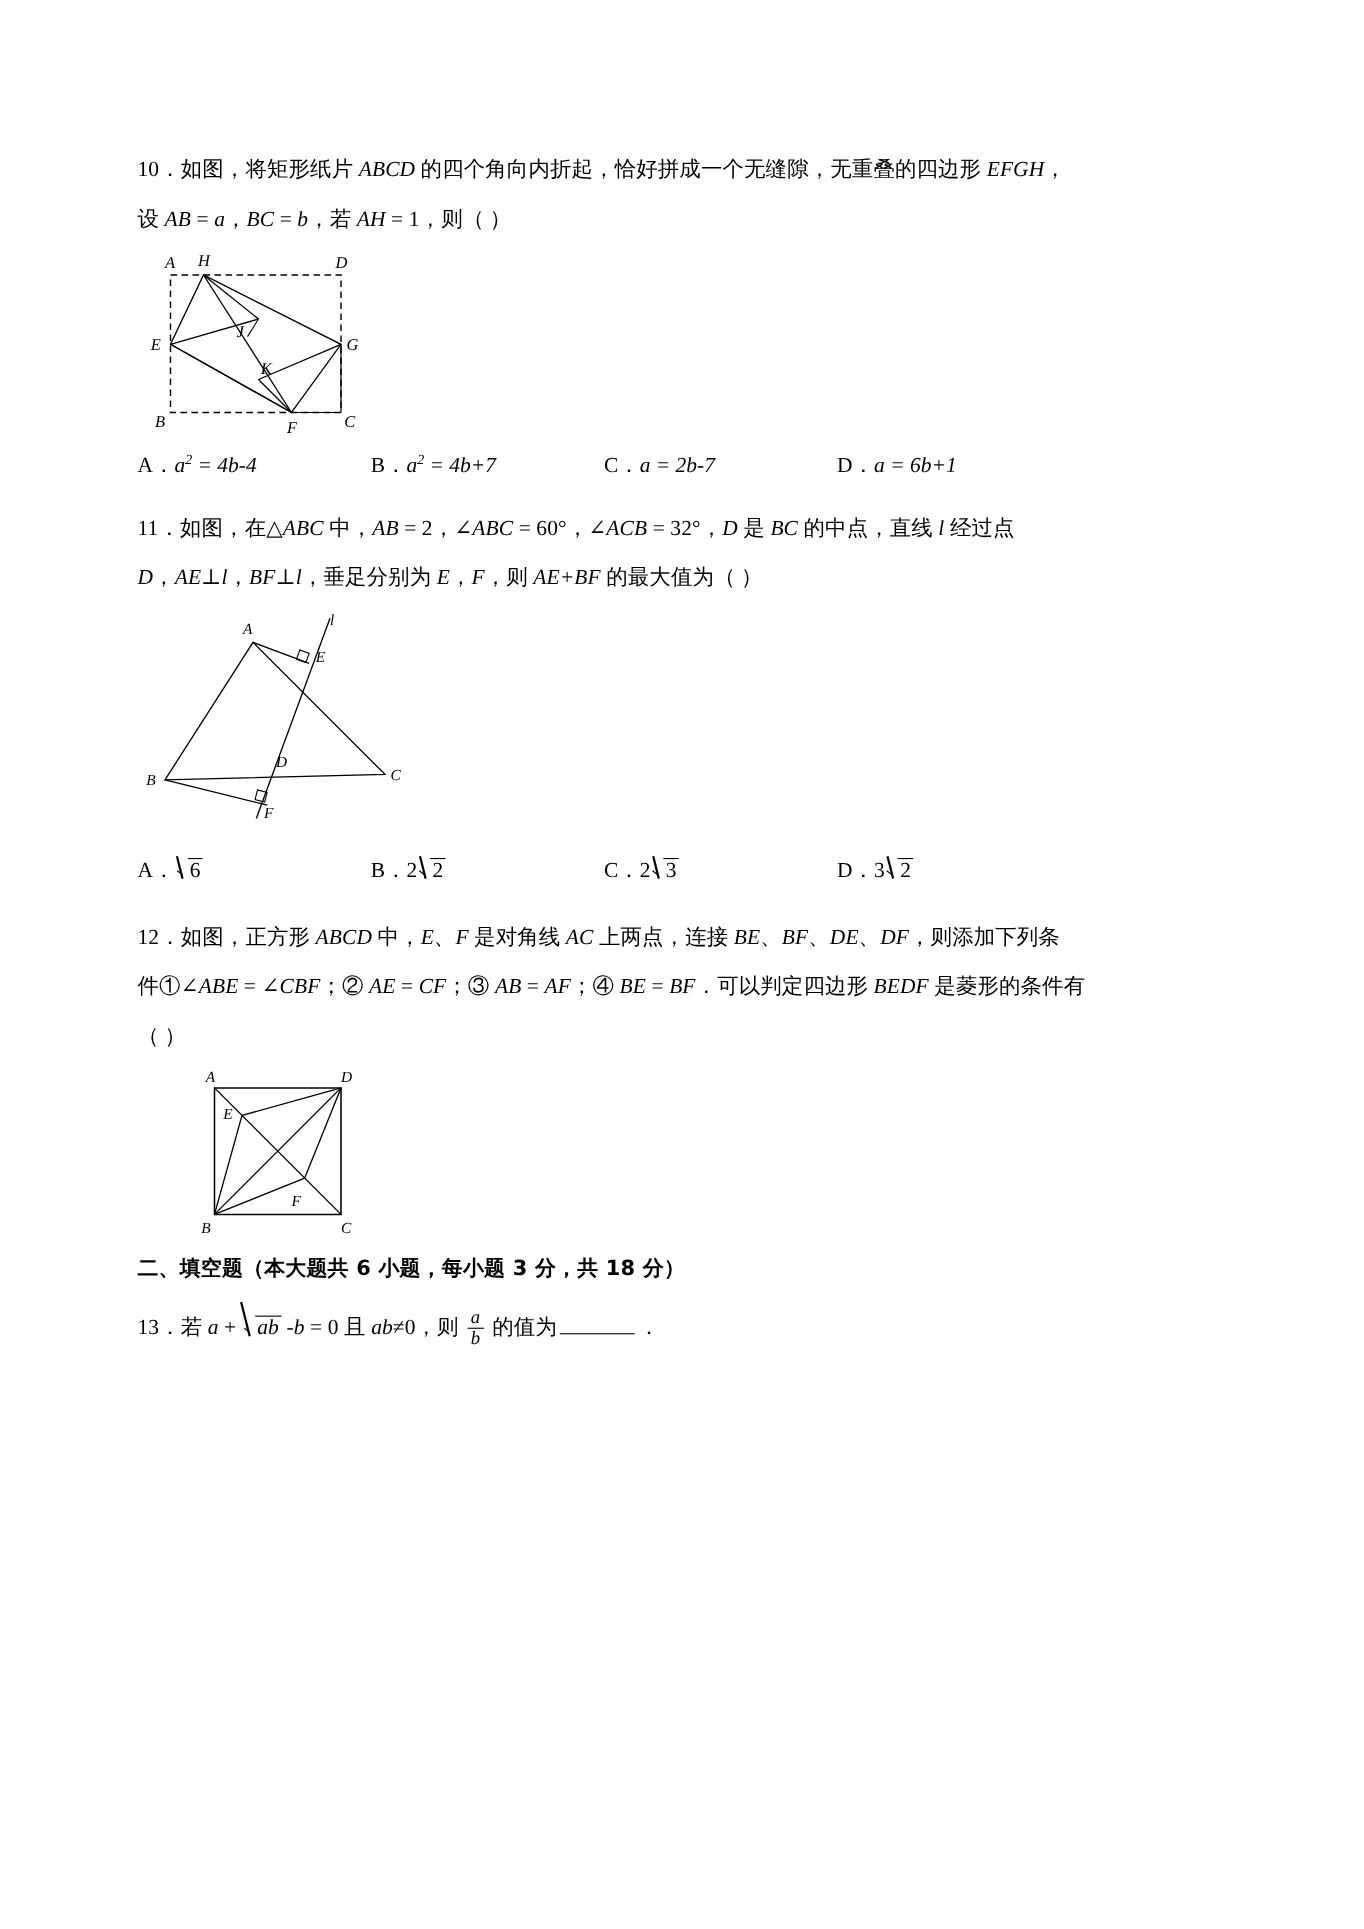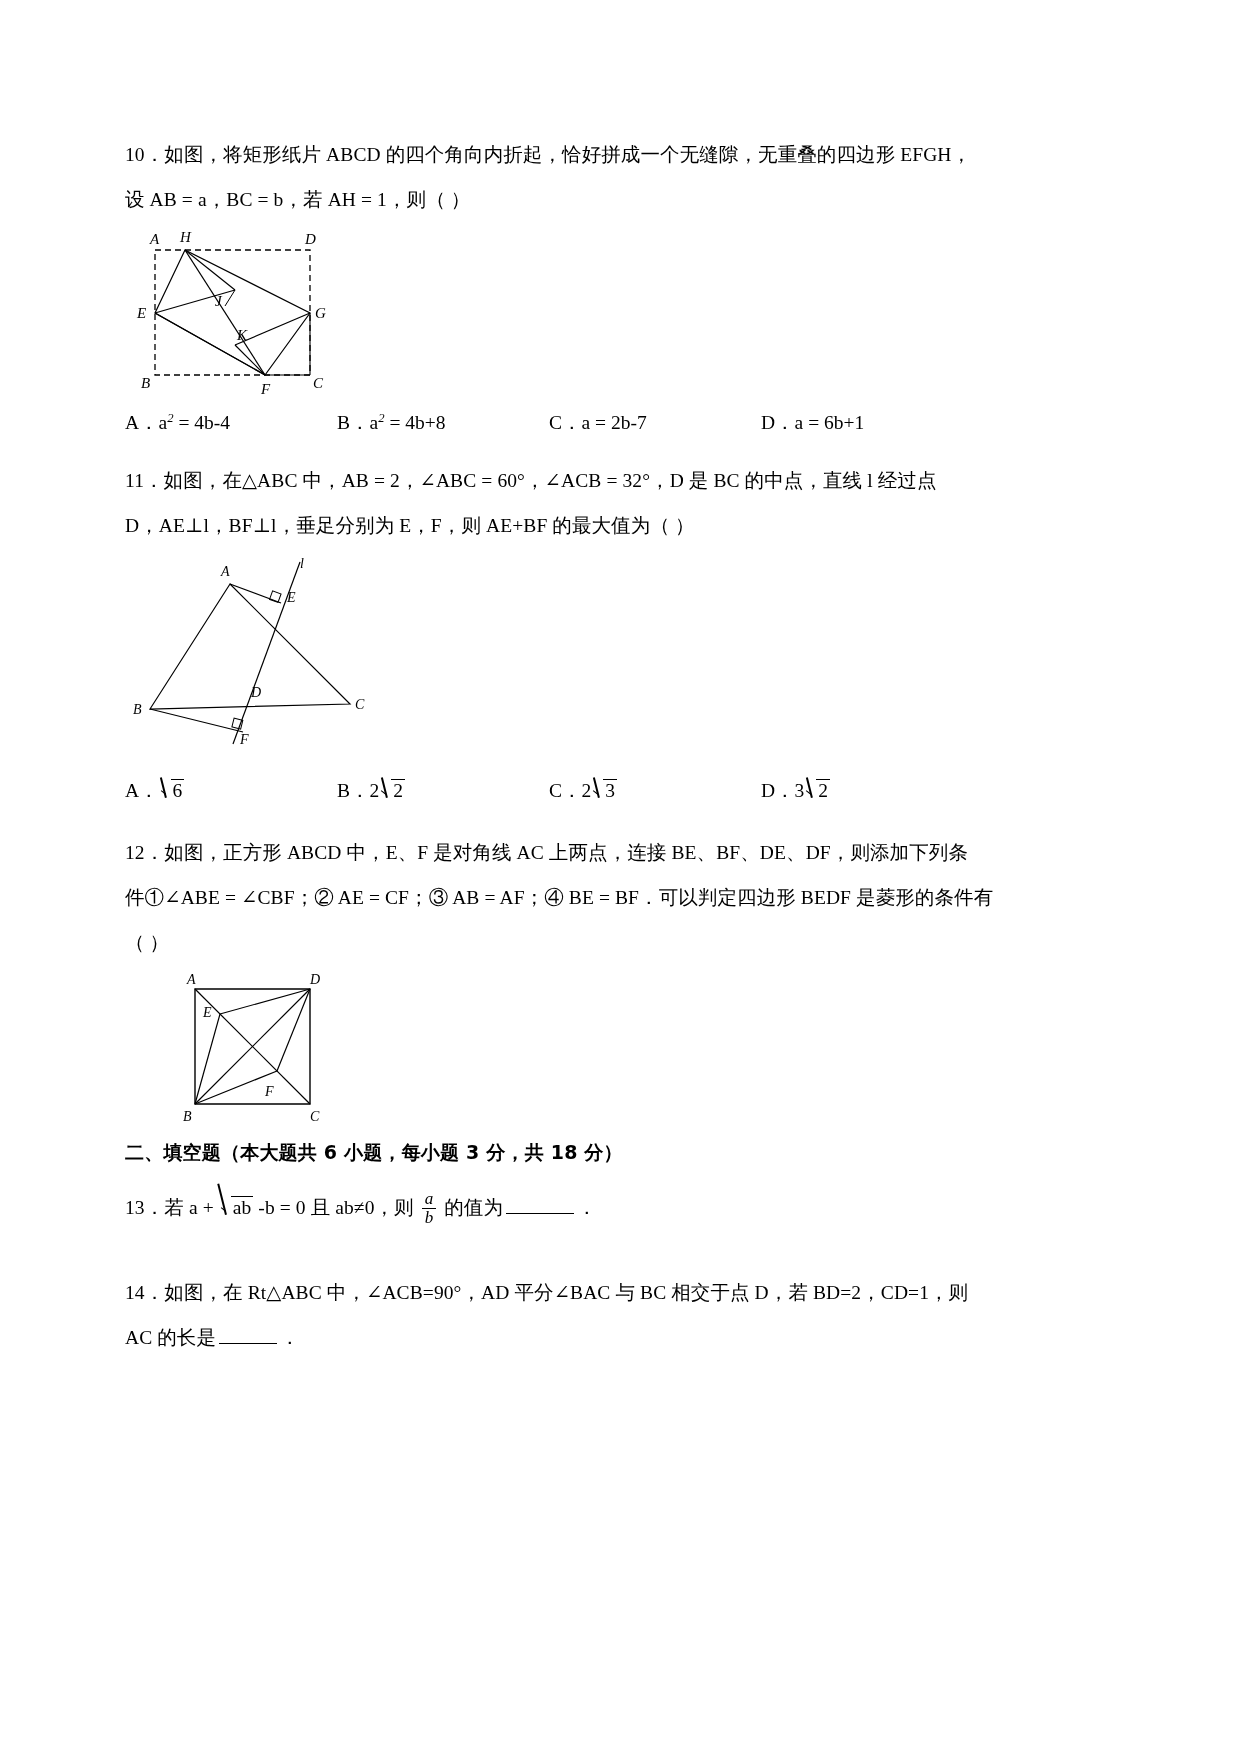--- a/index.html
+++ b/index.html
@@ -30,20 +30,21 @@
   }
 
   
   .q {
     font-size: 19.5px;
     line-height: 45px;
     letter-spacing: 0.1px;
     text-align: justify;
   }
   .it {
+    font-style: italic;
     font-family: "Liberation Serif", "DejaVu Serif", serif;
   }
 
   
   .opts {
     display: flex;
     font-size: 19.5px;
     margin-top: 6px;
     margin-bottom: 4px;
     gap: 17px;
@@ -163,21 +164,21 @@
       <text class="fig-label" x="190" y="90" font-style="italic" font-size="14" font-family="Liberation Serif, serif">G</text>
       <text class="fig-label" x="112" y="112" font-style="italic" font-size="13" font-family="Liberation Serif, serif">K</text>
       <text class="fig-label" x="16" y="160" font-style="italic" font-size="14" font-family="Liberation Serif, serif">B</text>
       <text class="fig-label" x="136" y="166" font-style="italic" font-size="14" font-family="Liberation Serif, serif">F</text>
       <text class="fig-label" x="188" y="160" font-style="italic" font-size="14" font-family="Liberation Serif, serif">C</text>
     </svg>
   </div>
 
   <div class="opts">
     <div class="opt"><span>A</span>．<span class="it">a</span><sup class="pw">2</sup><span class="it"> = 4b-4</span></div>
-    <div class="opt"><span>B</span>．<span class="it">a</span><sup class="pw">2</sup><span class="it"> = 4b+8</span></div>
+    <div class="opt"><span>B</span>．<span class="it">a</span><sup class="pw">2</sup><span class="it"> = 4b+7</span></div>
     <div class="opt"><span>C</span>．<span class="it">a</span><span class="it"> = 2b-7</span></div>
     <div class="opt"><span>D</span>．<span class="it">a</span><span class="it"> = 6b+1</span></div>
   </div>
 
   <div class="q" style="margin-top:22px">
     <span>11</span>．<span>如图，在△</span><span class="it">ABC</span><span> 中，</span><span class="it">AB</span><span> = 2，∠</span><span class="it">ABC</span><span> = 60°，∠</span><span class="it">ACB</span><span> = 32°，</span><span class="it">D</span><span> 是 </span><span class="it">BC</span><span> 的中点，直线 </span><span class="it">l</span><span> 经过点</span><br>
     <span class="it">D</span><span>，</span><span class="it">AE</span><span>⊥</span><span class="it">l</span><span>，</span><span class="it">BF</span><span>⊥</span><span class="it">l</span><span>，垂足分别为 </span><span class="it">E</span><span>，</span><span class="it">F</span><span>，则 </span><span class="it">AE+BF</span><span> 的最大值为（        ）</span>
   </div>
 
   <div class="fig" style="margin-left:0px">
@@ -240,19 +241,15 @@
     </svg>
   </div>
 
 
   <div class="section-head">二、填空题（本大题共 6 小题，每小题 3 分，共 18 分）</div>
 
   <div class="q" style="margin-top:6px">
     <span>13</span>．<span>若 </span><span class="it">a</span><span> + </span><span class="sqrt"><span class="rad it">ab</span></span><span> -</span><span class="it">b</span><span> = 0 且 </span><span class="it">ab</span><span>≠0，则 </span><span class="frac"><span class="n">a</span><span class="d">b</span></span><span> 的值为</span><span class="blank-line"></span><span>．</span>
   </div>
 
-  <div class="q" style="margin-top:40px">
-    <span>14</span>．<span>如图，在 Rt△ABC 中，∠ACB=90°，AD 平分∠BAC 与 BC 相交于点 D，若 BD=2，CD=1，则</span><br>
-    <span>AC 的长是</span><span class="blank-line short"></span><span>．</span>
-  </div>
 
 </div>
 </div>
 
 </body></html>

